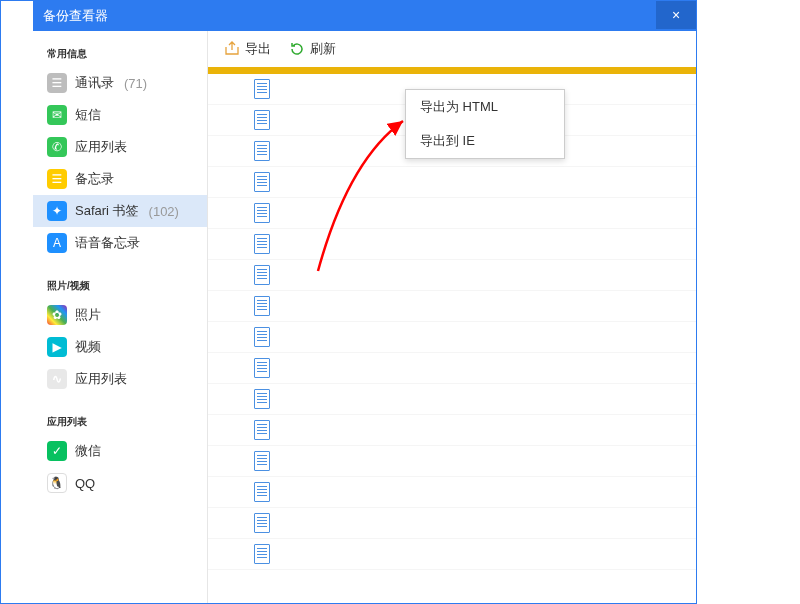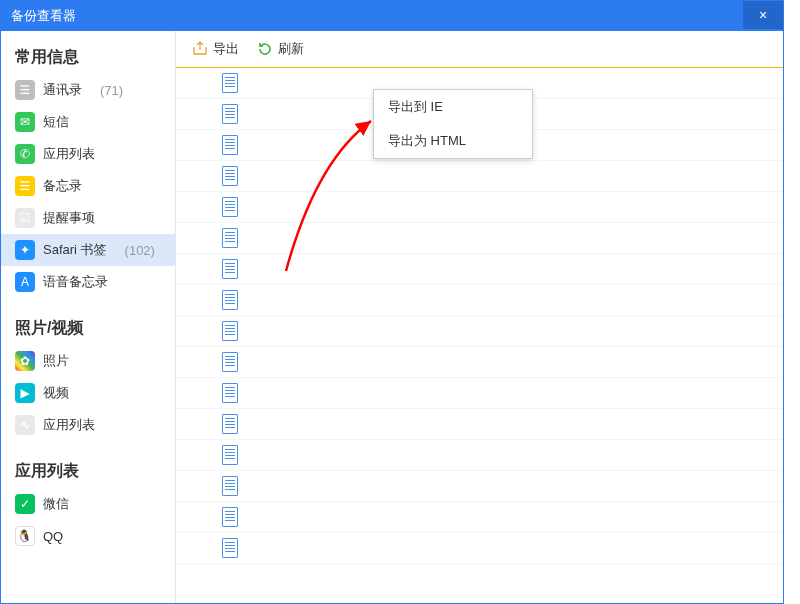--- a/index.html
+++ b/index.html
@@ -1,29 +1,29 @@
 <!DOCTYPE html>
 <html><head>
 <meta charset="utf-8">
 <style>
   html, body { margin:0; padding:0; font-family:"Microsoft YaHei","PingFang SC",Arial,sans-serif; font-size:13px; color:#333; background:#fff; }
-  .window { width:784px; height:604px; border:1px solid #2d7bf0; box-sizing:border-box; position:relative; overflow:hidden; }
+  .window { width:697px; height:604px; border:1px solid #2d7bf0; box-sizing:border-box; position:relative; overflow:hidden;padding-left:32px; }
   .titlebar { height:30px; background:#2d7bf0; color:#fff; display:flex; align-items:center; padding:0 10px; justify-content:space-between; }
   .titlebar .title { font-size:13px; }
   .close-btn { width:40px; height:24px; background:#2266cc; color:#fff; display:flex; align-items:center; justify-content:center; cursor:pointer; font-size:14px; position:absolute; right:0; top:0; height:28px;}
   .body { display:flex; height:calc(100% - 30px); }
   .sidebar { width:175px; border-right:1px solid #e6e6e6; box-sizing:border-box; overflow-y:auto; padding-top:10px; background:#fff; }
-  .group-title { font-weight:bold; padding:6px 14px; font-size:16px; }
+  .group-title { font-weight:bold; padding:6px 14px; font-size:10px; }
   .sidebar-item { display:flex; align-items:center; padding:6px 14px; cursor:pointer; gap:8px; }
   .sidebar-item .icon { width:20px; height:20px; border-radius:4px; display:flex; align-items:center; justify-content:center; font-size:12px; color:#fff; flex-shrink:0; }
   .sidebar-item.selected { background:#dbe8f9; }
-  .sidebar-item .count { color:#999; margin-left:10px; }
+  .sidebar-item .count { color:#999; margin-left:2px; }
   .sep { height:14px; }
   .main { flex:1; position:relative; display:flex; flex-direction:column; }
-  .toolbar { height:36px; display:flex; align-items:center; padding:0 16px; gap:18px; border-bottom:1px solid #eab308; }
+  .toolbar { height:36px; display:flex; align-items:center; padding:0 16px; gap:18px; border-bottom:7px solid #eab308; }
   .tool-btn { display:flex; align-items:center; gap:5px; cursor:pointer; color:#333; }
   .tool-icon { width:16px; height:16px; display:inline-block; }
   .columns { display:flex; height:18px; align-items:center; padding:0 0 0 0; color:#555; }
   .col-url { margin-left:510px; font-size:13px; }
   .list { flex:1; overflow:auto; }
   .row { height:30px; display:flex; align-items:center; border-bottom:1px solid #f5f5f5; }
   .doc-icon { width:14px; height:18px; border:1px solid #4b90e2; border-radius:1px; margin-left:46px; position:relative; }
   .doc-icon::before { content:""; position:absolute; left:2px; right:2px; top:3px; height:1px; background:#4b90e2; box-shadow:0 3px 0 #4b90e2, 0 6px 0 #4b90e2, 0 9px 0 #4b90e2; }
   .dropdown { position:absolute; left:197px; top:58px; width:158px; background:#fff; border:1px solid #ccc; box-shadow:0 2px 6px rgba(0,0,0,0.15); z-index:20; }
   .dropdown-item { padding:8px 14px; cursor:pointer; font-size:13px; }
@@ -57,24 +57,20 @@
           <span class="icon ic-sms">✉</span>
           <span>短信</span>
         </div>
         <div class="sidebar-item">
           <span class="icon ic-call">✆</span>
           <span>应用列表</span>
         </div>
         <div class="sidebar-item">
           <span class="icon ic-notes">☰</span>
           <span>备忘录</span>
-        </div>
-        <div class="sidebar-item">
-          <span class="icon ic-rem">☑</span>
-          <span>提醒事项</span>
         </div>
         <div class="sidebar-item selected">
           <span class="icon ic-safari">✦</span>
           <span>Safari 书签</span>
           <span class="count">(102)</span>
         </div>
         <div class="sidebar-item">
           <span class="icon ic-apps">A</span>
           <span>语音备忘录</span>
         </div>
@@ -164,22 +160,22 @@
           </div>
           <div class="row">
             <span class="doc-icon"></span>
           </div>
           <div class="row">
             <span class="doc-icon"></span>
           </div>
         </div>
 
       <div class="dropdown">
+        <div class="dropdown-item"><span>导出为 HTML</span></div>
         <div class="dropdown-item"><span>导出到 IE</span></div>
-        <div class="dropdown-item"><span>导出为 HTML</span></div>
       </div>
 
       <svg class="arrow-svg" width="120" height="200" viewBox="0 0 120 200">
         <defs>
             <marker id="ah" markerWidth="8" markerHeight="8" refX="6" refY="3" orient="auto">
               <path d="M0,0 L6,3 L0,6 Z" fill="#ff0000"></path>
             </marker>
           </defs>
         <path d="M10,180 Q40,70 95,30" fill="none" stroke="#ff0000" stroke-width="2.5" marker-end="url(#ah)"></path>
       </svg>

